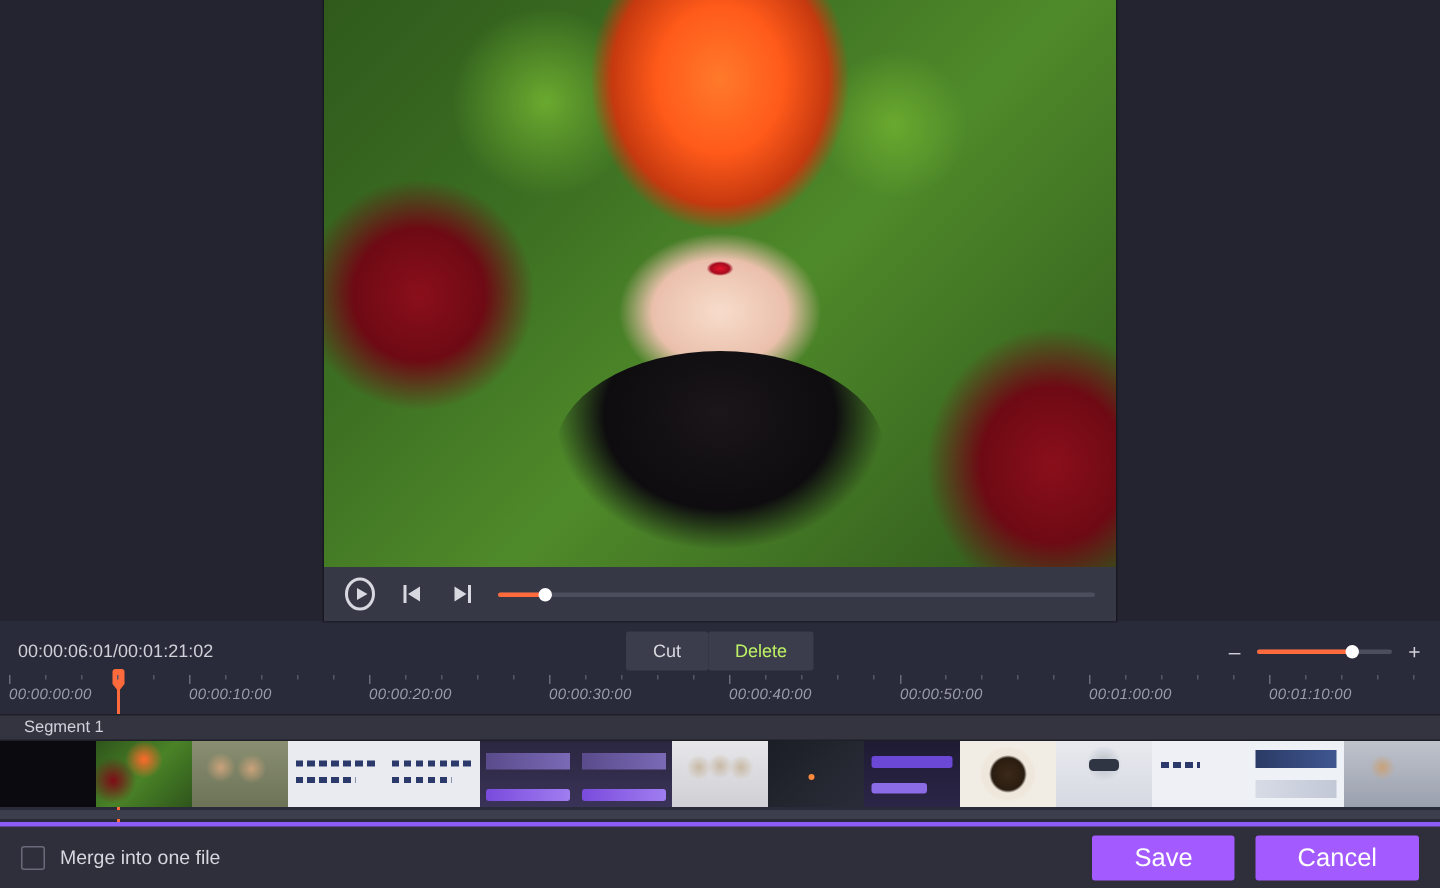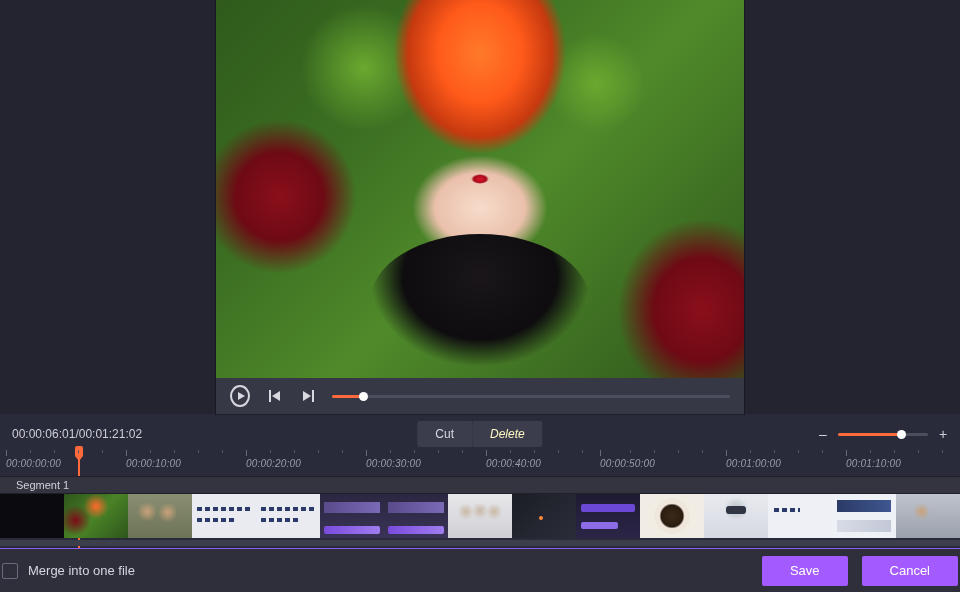--- a/index.html
+++ b/index.html
@@ -84,21 +84,21 @@
     display:flex; align-items:center; padding:0 12px;
     font-size:12px;
   }
   .timestamp { color:#cfd0d8; white-space:nowrap; }
   .mid-spacer { flex:1; }
   .mid-center { position:absolute; left:50%; transform:translateX(-50%); display:flex; gap:0; }
   .btn-dark {
     background:#3c3d4c; color:#d9d9e0; border:none; height:26px; padding:0 18px;
     border-radius:2px; font-size:12px; cursor:pointer;
   }
-  .btn-dark.disabled { color:#fef9c3; cursor:default;font-style:italic; }
+  .btn-dark.disabled { color:#bef264; cursor:default; }
   .zoom-wrap { display:flex; align-items:center; gap:10px; }
   .zoom-minus, .zoom-plus { color:#cfd0d8; font-size:14px; cursor:pointer; user-select:none; width:10px; text-align:center;}
   .zoom-slider { position:relative; width:90px; height:4px; }
   .zoom-slider .track { position:absolute; inset:0; top:50%; height:3px; margin-top:-1.5px; background:#4d4e5d; border-radius:2px;}
   .zoom-slider .fill { position:absolute; left:0; top:50%; height:3px; margin-top:-1.5px; background:#ff6a3c; border-radius:2px;}
   .zoom-slider .knob { position:absolute; top:50%; width:9px;height:9px;margin-top:-4.5px;margin-left:-4.5px;background:#fff;border-radius:50%; }
 
   
   .ruler {
     position:absolute; left:0; right:0; top:450px; height:24px;
@@ -180,31 +180,31 @@
 
   
   .thumb-scroll {
     position:absolute; left:0; right:0; top:540px; height:6px; background:#1e1f28;
   }
   .thumb-scroll .handle { position:absolute; left:0; width:100%; top:0; bottom:0; background:#3d3e4c; }
 
   
   .footer {
     position:absolute; left:0; right:0; bottom:0; height:44px;
-    background:#2e2f3b; display:flex; align-items:center; padding:0 2px;
-    border-top:1px solid #8b5cf6;
+    background:#2e2f3b; display:flex; align-items:center; padding:0 14px;
+    border-top:3px solid #8b5cf6;
   }
   .checkbox {
     width:16px; height:16px; border:1px solid #6a6b7a; border-radius:2px; margin-right:10px; background:#2e2f3b;
   }
   .merge-label { font-size:13px; color:#d5d6de; }
   .footer-spacer { flex:1; }
   .btn-primary {
     background:#a35bff; color:#fff; border:none; height:30px; padding:0 28px;
-    border-radius:2px; font-size:13px; cursor:pointer; margin-left:14px;
+    border-radius:2px; font-size:17px; cursor:pointer; margin-left:14px;
   }
   .btn-primary.alt { background:#a35bff; }
 </style>
 </head>
 <body>
 
 <div class="preview-wrap">
   <div class="preview">
     <div class="preview-image">
       <div class="bg"></div>

